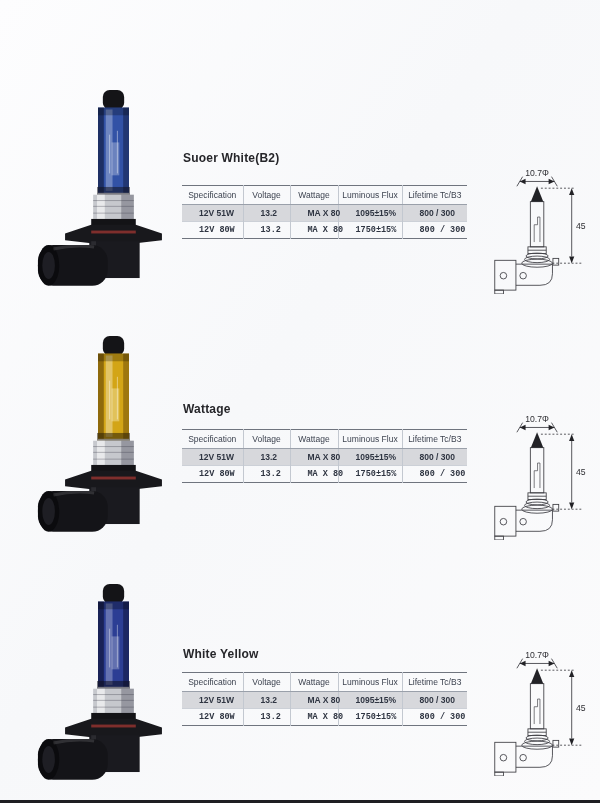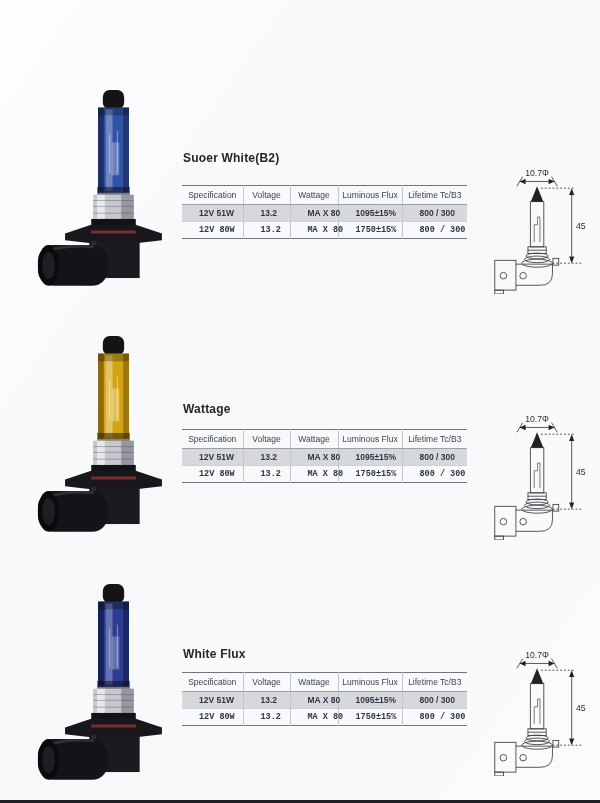--- a/index.html
+++ b/index.html
@@ -300,21 +300,21 @@
         <rect x="55" y="160" width="52" height="38" fill="#1a1a1f"></rect>
         <rect x="57" y="160" width="5" height="38" fill="rgba(255,255,255,0.08)"></rect>
         <rect x="2" y="164" width="72" height="42" rx="16" fill="#141418"></rect>
         <ellipse cx="13" cy="185" rx="11" ry="21" fill="#0b0b0e"></ellipse>
         <ellipse cx="13" cy="185" rx="6.5" ry="14" fill="#1e1e24"></ellipse>
         <path d="M18,168 Q40,163 60,166" stroke="rgba(255,255,255,0.12)" stroke-width="3" fill="none"></path>
       </g>
     </svg>
   </div>
 
-  <div class="section-title" style="top:647px">White Flux</div>
+  <div class="section-title" style="top:647px">White Yellow</div>
 
   <table class="spec-table" style="top:672px">
     <colgroup>
         <col class="col-spec">
         <col class="col-volt">
         <col class="col-watt">
         <col class="col-flux">
         <col class="col-life">
       </colgroup>
     <thead>

